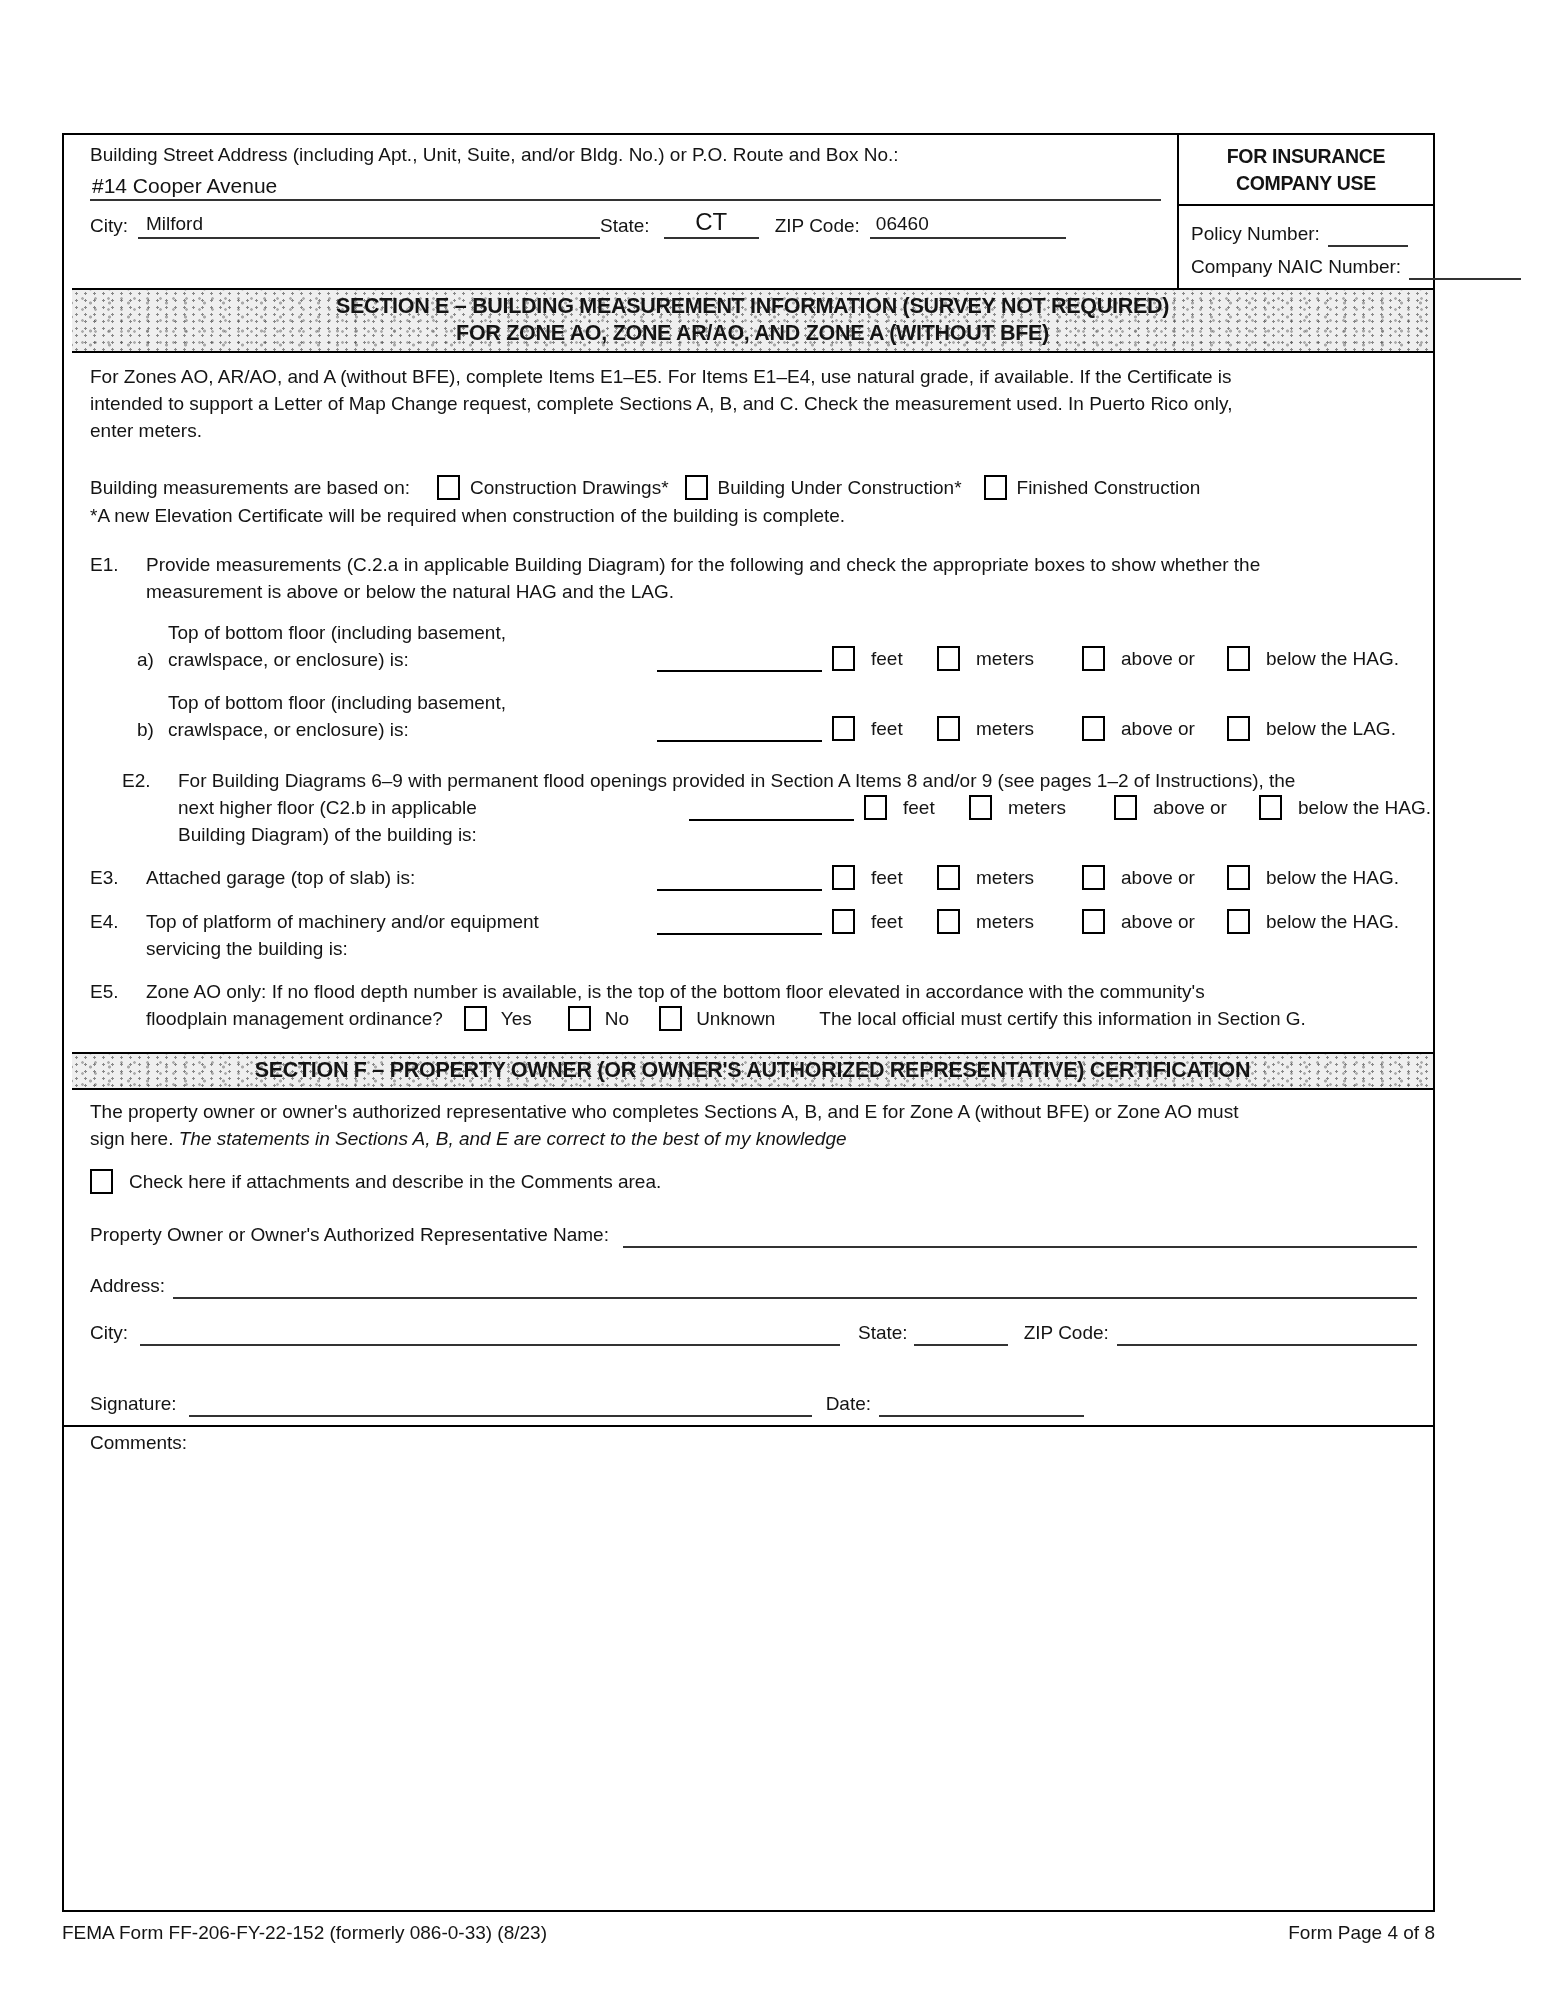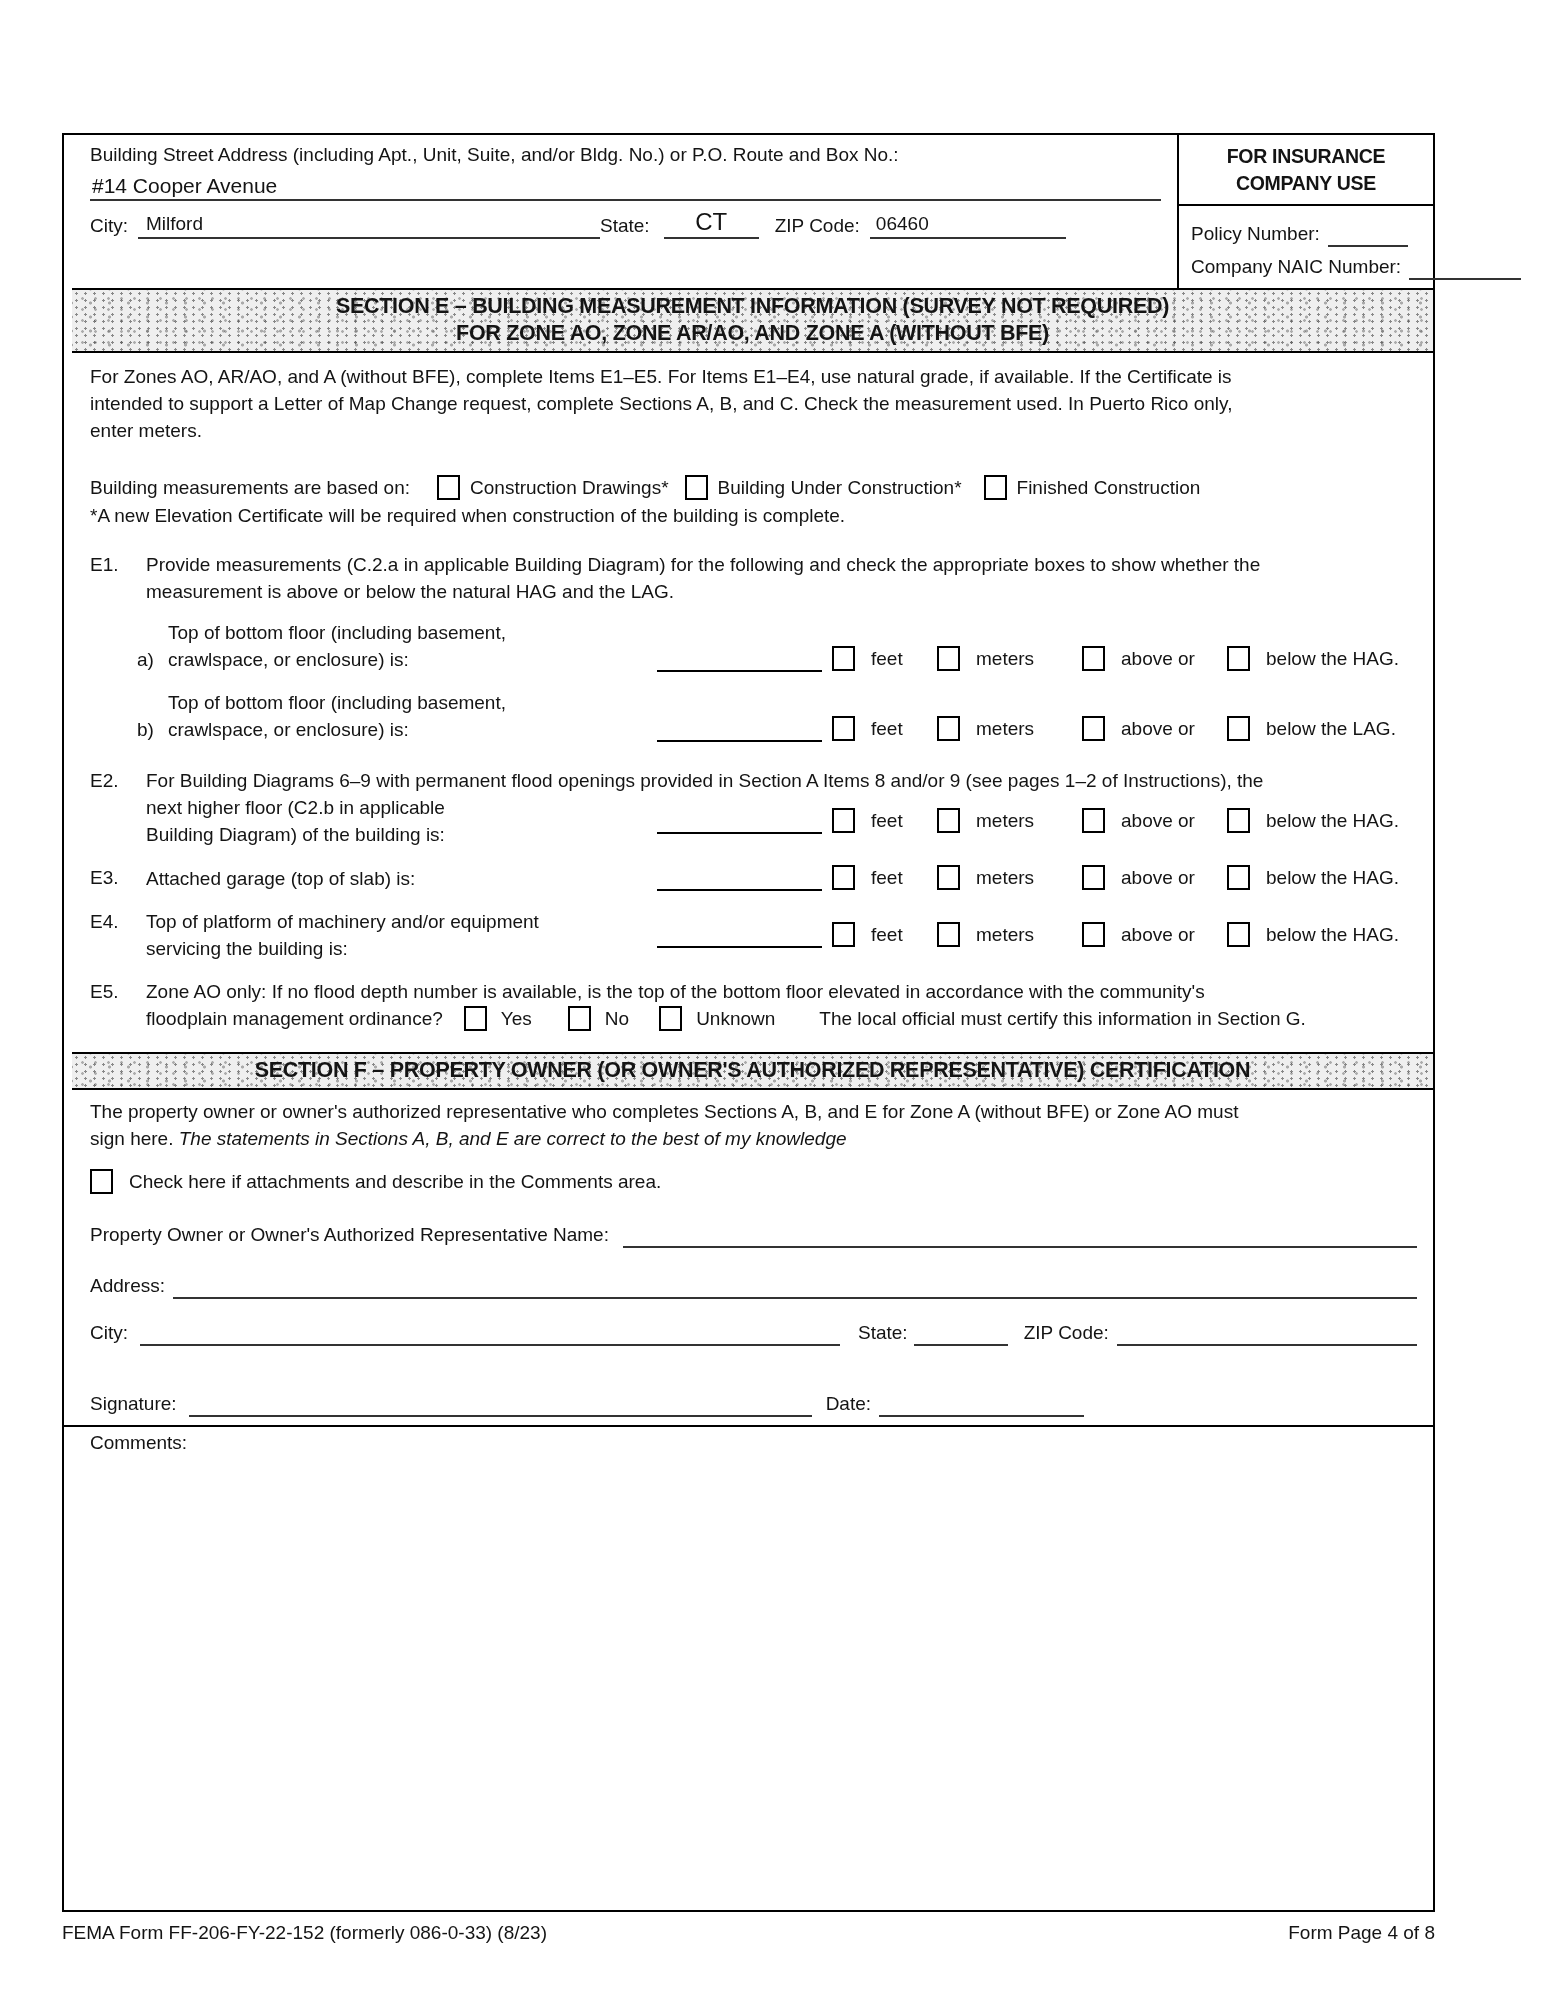--- a/index.html
+++ b/index.html
@@ -55,26 +55,26 @@
   .note{margin-top:1px;}
   .cb{width:19px;height:21px;border:2px solid #000;flex:none;display:inline-block;box-sizing:content-box;background:#fff;}
   .based-row .cb{margin:0 10px 0 0;}
   .cb-cd{margin-left:27px !important;}
   .cb-buc{margin-left:16px !important;}
   .cb-fc{margin-left:22px !important;}
 
   .e-item{display:flex;align-items:flex-start;}
   .e-num{width:56px;flex:none;}
   .e-fill{flex:1;min-width:0;}
-  .mt22{margin-top:22px;} .mt16{margin-top:16px;} .mt14{margin-top:14px;} .mt24{margin-top:24px;}
+  .mt22{margin-top:22px;} .mt16{margin-top:16px;} .mt14{margin-top:14px;} .mt24{margin-top:24px;margin-left:32px;}
 
   .sub-row{display:flex;align-items:flex-end;margin-left:47px;}
   .sub-letter{width:31px;flex:none;}
   .sub-desc{width:489px;flex:none;}
-  .e-row2{display:flex;align-items:center;}
+  .e-row2{display:flex;align-items:flex-start;}
   .e-desc{width:511px;flex:none;}
 
   .meas{display:flex;align-items:flex-end;flex:1;padding-bottom:1px;}
   .meas .blank{width:165px;height:24px;border-bottom:2px solid #000;margin-right:10px;flex:none;}
   .grp{display:flex;align-items:flex-end;flex:none;}
   .grp .cb{margin:0 16px 1px 0;}
   .grp-feet{width:105px;} .grp-meters{width:145px;} .grp-above{width:145px;}
 
   .e5-line2{display:flex;align-items:center;margin-top:0;}
   .e5-line2 .cb{margin-bottom:0;}

